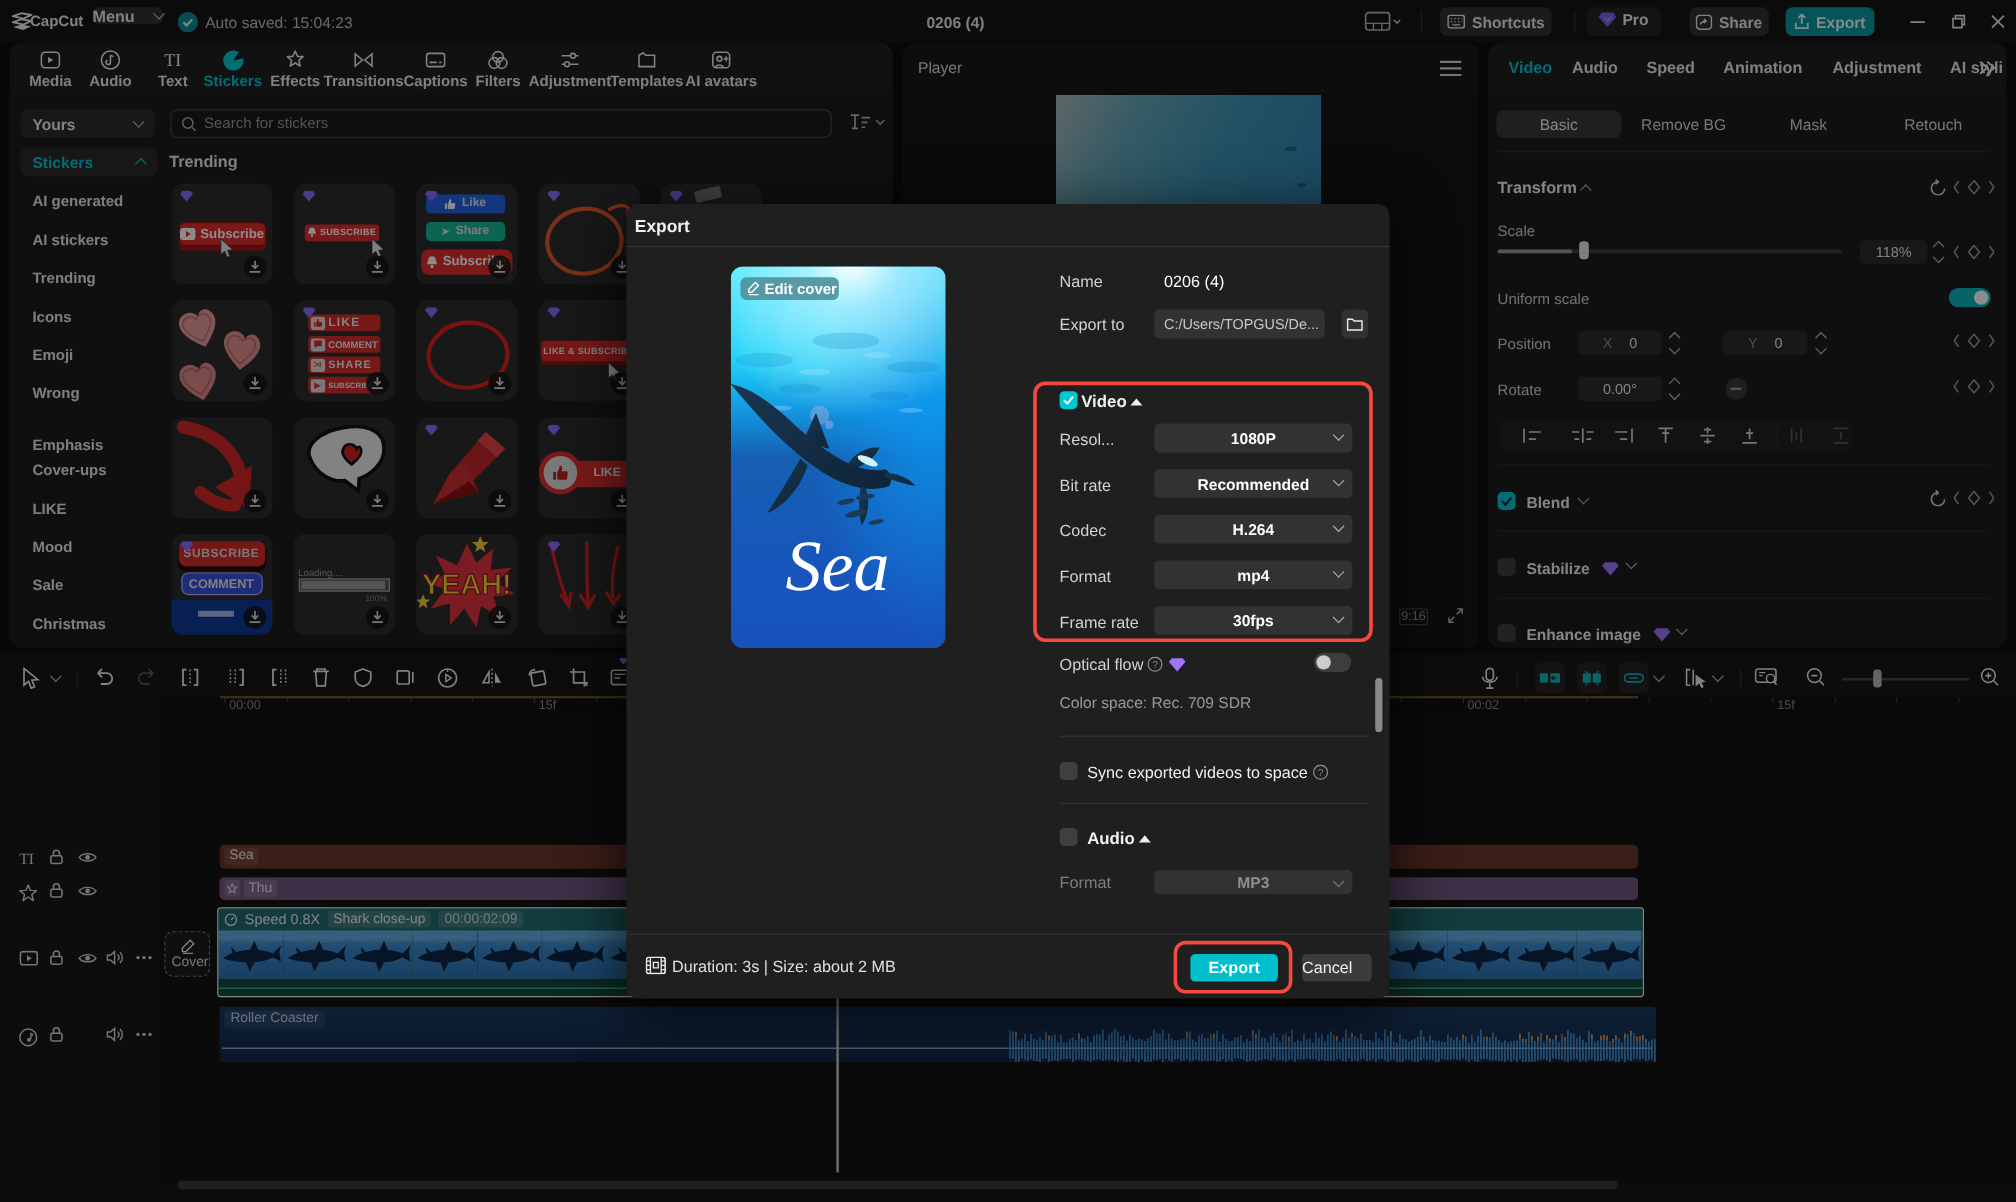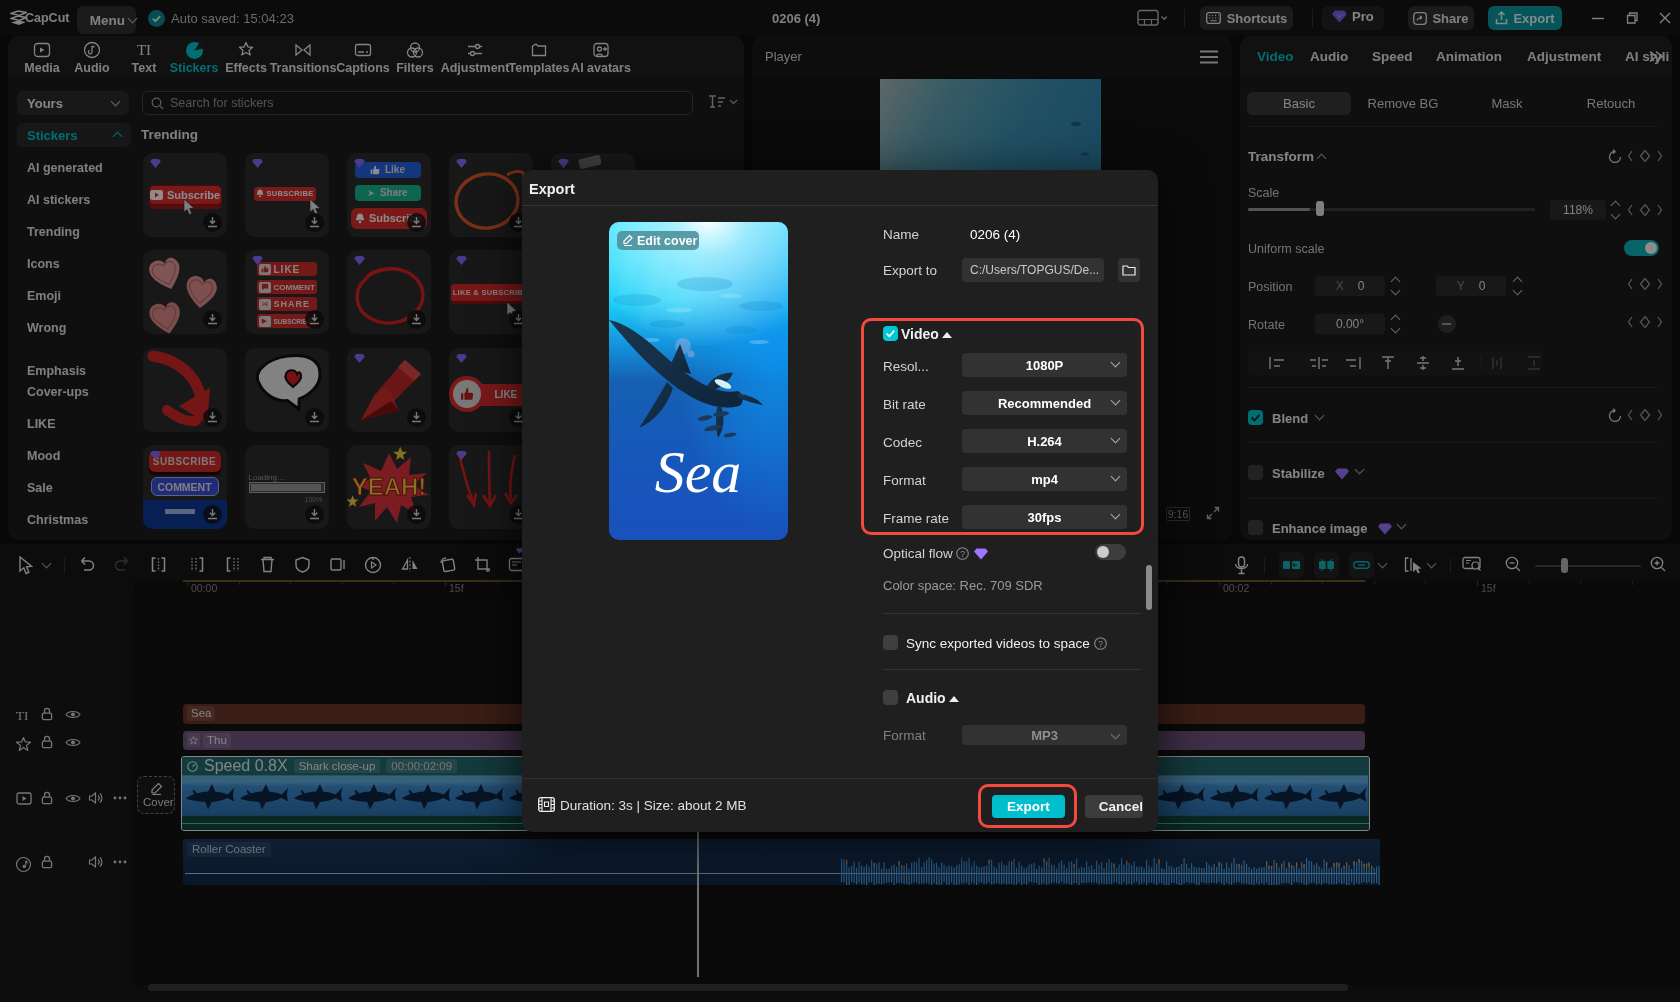--- a/index.html
+++ b/index.html
@@ -1,21 +1,21 @@
 <!DOCTYPE html>
 <html><head><meta charset="utf-8">
 <style>
 * { margin:0; padding:0; box-sizing:border-box; }
 html,body { width:1680px; height:1002px; background:#0d0d0d; font-family:"Liberation Sans",sans-serif; overflow:hidden; }
 #stage { position:relative; width:1680px; height:1002px; }
 
 
 #titlebar { position:absolute; left:0; top:0; width:1680px; height:36px; background:#141414; }
 .tb-txt { color:#e8e8e8; font-size:13px; font-weight:bold; }
-#menubtn { position:absolute; left:77px; top:6px; width:59px; height:28px; background:#323232; border-radius:6px; display:flex; align-items:center; justify-content:flex-end; gap:4px; }
+#menubtn { position:absolute; left:77px; top:6px; width:59px; height:14px; background:#323232; border-radius:6px; display:flex; align-items:center; justify-content:space-between; gap:4px; }
 .chev { width:7px; height:7px; border-right:1.5px solid #bbb; border-bottom:1.5px solid #bbb; transform:rotate(45deg); margin-top:-3px; }
 #autosave { position:absolute; left:148px; top:10px; display:flex; align-items:center; gap:6px; }
 #proj-title { position:absolute; left:772px; top:11px; color:#e8e8e8; font-size:13px; font-weight:bold; }
 .winbtn { position:absolute; top:10px; width:16px; height:16px; }
 
 
 #leftpanel { position:absolute; left:8px; top:36px; width:736px; height:504px; background:#1d1d1d; border-radius:10px; overflow:hidden; }
 #playerpanel { position:absolute; left:752px; top:36px; width:480px; height:504px; background:#141414; border-radius:10px; overflow:hidden; }
 #rightpanel { position:absolute; left:1240px; top:36px; width:432px; height:504px; background:#1d1d1d; border-radius:10px; overflow:hidden; }
 
@@ -984,21 +984,21 @@
             </svg>
           </span>
         <span style="position:absolute;left:20px;top:2px;background:rgba(255,255,255,0.12);border-radius:3px;padding:0 4px;color:#efe8f8;font-size:11.5px;line-height:15px">Thu</span>
       </div>
       <div id="tr-vid">
         <div id="vid-head">
           <svg width="11" height="11" viewBox="0 0 11 11">
               <circle cx="5.5" cy="5.5" r="4.7" stroke="#cfe" stroke-width="1.1" fill="none"></circle>
               <path d="M5.5 5.5 L8 3.5" stroke="#cfe" stroke-width="1.1"></path>
             </svg>
-          <span style="color:#e8f2f4;font-size:16px">Speed 0.8X</span>
+          <span style="color:#e8f2f4;font-size:12px">Speed 0.8X</span>
           <span class="vchip">Shark close-up</span>
           <span class="vchip" style="color:#ccdade">00:00:02:09</span>
         </div>
         <div id="vid-thumbs">
             <svg class="th" width="53.9" height="40.5">
               <use href="#sharkthumb" width="54" height="41"></use>
             </svg>
             <svg class="th" width="53.9" height="40.5">
               <use href="#sharkthumb" width="54" height="41"></use>
             </svg>
@@ -1477,18 +1477,18 @@
 
     <div style="position:absolute;left:0;top:608px;width:636px;height:1px;background:#313131"></div>
     <svg style="position:absolute;left:16px;top:627px" width="17" height="15" viewBox="0 0 17 15">
         <rect x="0.7" y="0.7" width="15.6" height="13.6" rx="2" stroke="#ededed" stroke-width="1.3" fill="none"></rect>
         <path d="M4 0.7 V14.3 M13 0.7 V14.3 M0.7 4 H4 M0.7 7.5 H4 M0.7 11 H4 M13 4 H16.3 M13 7.5 H16.3 M13 11 H16.3 M6.5 5 h4 v4.5 h-4 Z" stroke="#ededed" stroke-width="1.1" fill="none"></path>
       </svg>
     <div style="position:absolute;left:38px;top:628px;color:#e0e0e0;font-size:13.5px">Duration: 3s | Size: about 2 MB</div>
 
     <div class="redbox" style="left:455.5px;top:614px;width:99px;height:44px"></div>
     <div style="position:absolute;left:470px;top:625px;width:73px;height:23px;background:#00becc;border-radius:4px;text-align:center;line-height:23px;color:#fff;font-size:13.5px;font-weight:bold">Export</div>
-    <div style="position:absolute;left:563px;top:625px;width:58px;height:23px;background:#3c3c3c;border-radius:4px;text-align:right;line-height:23px;color:#f0f0f0;font-size:13.5px;font-weight:bold">Cancel</div>
+    <div style="position:absolute;left:563px;top:625px;width:58px;height:23px;background:#3c3c3c;border-radius:4px;text-align:left;line-height:23px;color:#f0f0f0;font-size:13.5px;font-weight:normal">Cancel</div>
 
     <div style="position:absolute;left:624px;top:395px;width:5.5px;height:45px;background:#8a8a8a;border-radius:3px"></div>
   </div>
 
 </div>
 
 </body></html>

